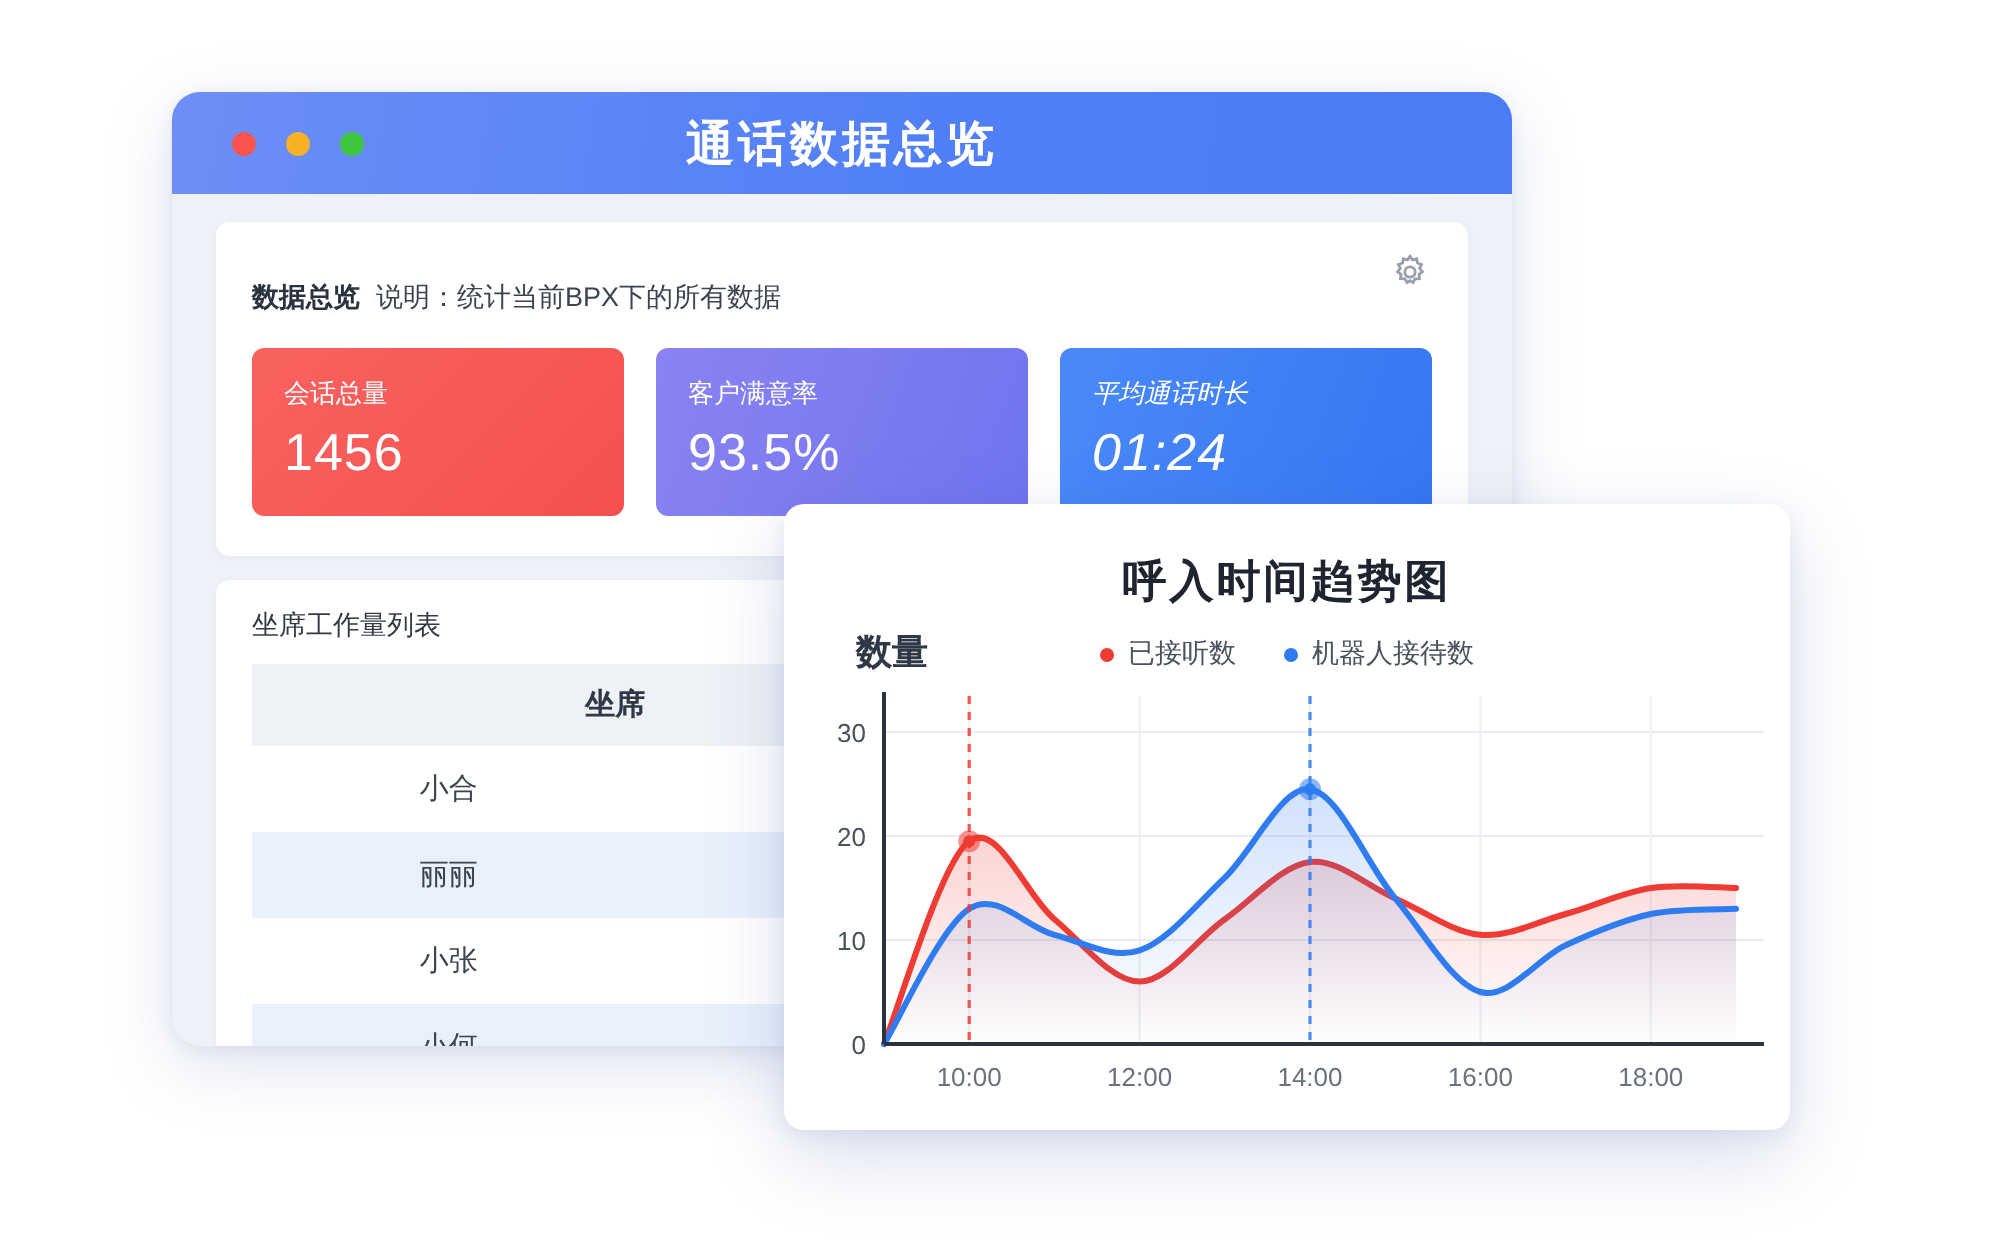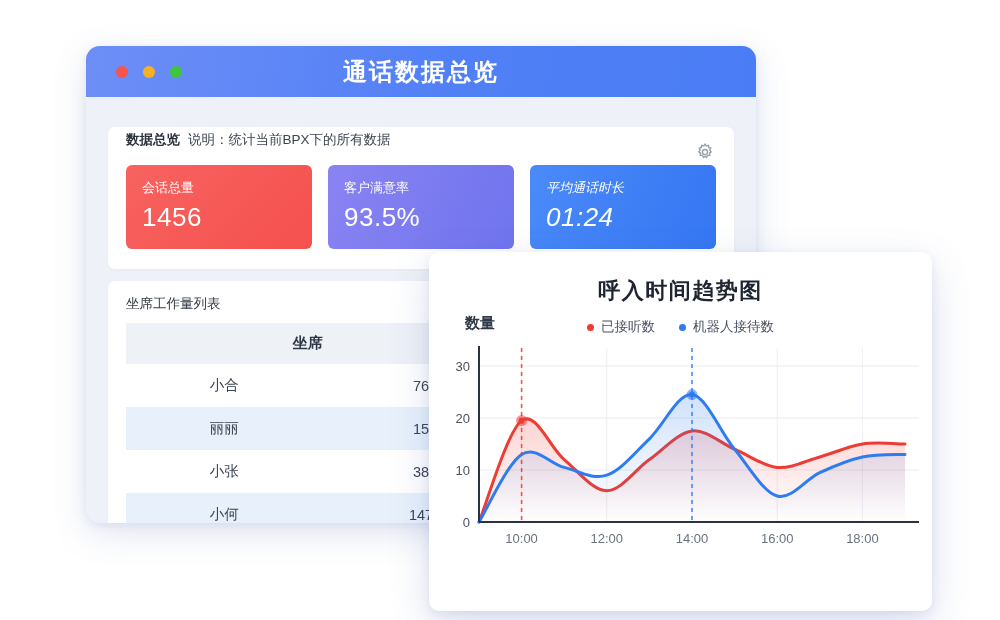--- a/index.html
+++ b/index.html
@@ -40,24 +40,23 @@
     letter-spacing:2px;
   }
 
   
   #window-body{padding:14px 22px 0 22px;}
 
   
   #overview-panel{
     background:#ffffff;
     border-radius:7px;
-    padding:4px 18px 20px 18px;
+    padding:29px 18px 20px 18px;
     position:relative;
     box-shadow:0 1px 3px rgba(80,100,150,.05);
-    margin-top:16px;
   }
   #overview-head{
     display:flex;align-items:center;
     font-size:13.5px;color:#333a45;
     margin-bottom:16px;
   }
   #overview-head .ov-title{font-weight:bold;color:#2c3340;margin-right:8px;}
   #overview-head .ov-desc{color:#3c4452;}
   #gear-btn{
     position:absolute;right:18px;top:14px;
@@ -99,42 +98,42 @@
   #agent-table td{
     font-size:14.5px;color:#3a4350;
     padding:12px 0;text-align:center;
   }
   #agent-table tbody tr:nth-child(even){background:#e8f1fb;}
   #agent-table tbody tr:nth-child(odd){background:#ffffff;}
 
   
   #chart-card{
     position:absolute;
-    left:429px; top:252px;
-    width:503px; height:359px;
+    left:392px; top:252px;
+    width:503px; height:313px;
     background:#ffffff;
     border-radius:10px;
     box-shadow:0 14px 40px rgba(70,95,170,.20), 0 3px 10px rgba(70,95,170,.10);
     overflow:hidden;
   }
   #chart-title{
     text-align:center;
     font-size:22px;font-weight:bold;color:#1f2530;
     letter-spacing:1.5px;
     margin-top:24px;
   }
   #chart-legend{
     display:flex;justify-content:center;gap:24px;
     margin-top:12px;
   }
   .legend-item{display:flex;align-items:center;gap:7px;font-size:13.5px;color:#4a525e;}
   .legend-dot{width:7px;height:7px;border-radius:50%;}
   #y-axis-title{
     position:absolute;left:36px;top:62px;
-    font-size:15px;color:#2f3846;font-weight:bold;
+    font-size:18px;color:#2f3846;font-weight:bold;
   }
   #plot-wrap{position:absolute;left:0;top:0;width:503px;height:313px;}
   svg#plot{position:absolute;left:0;top:0;}
 </style>
 </head>
 <body>
 
 <div id="app-window">
 
   <div id="title-bar">

